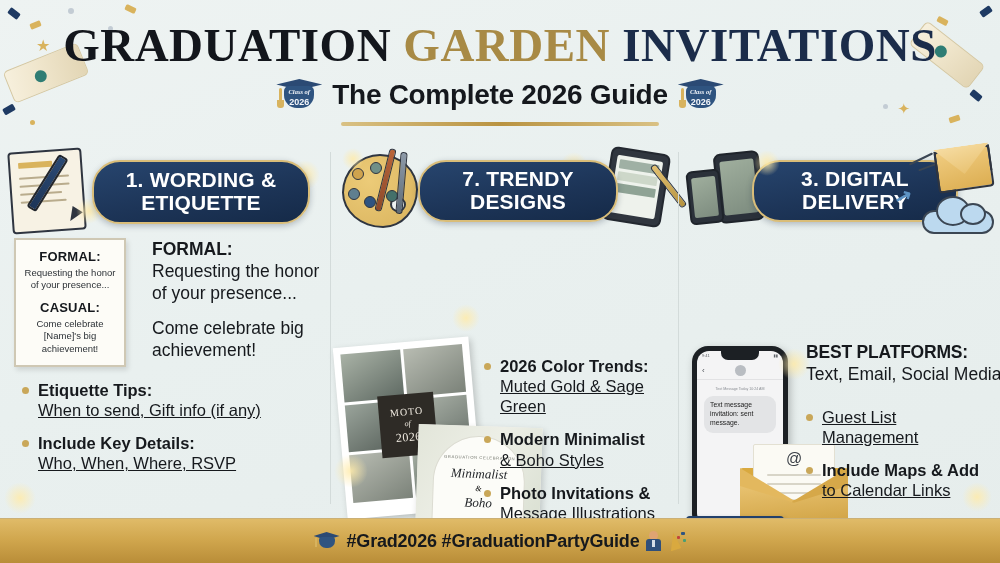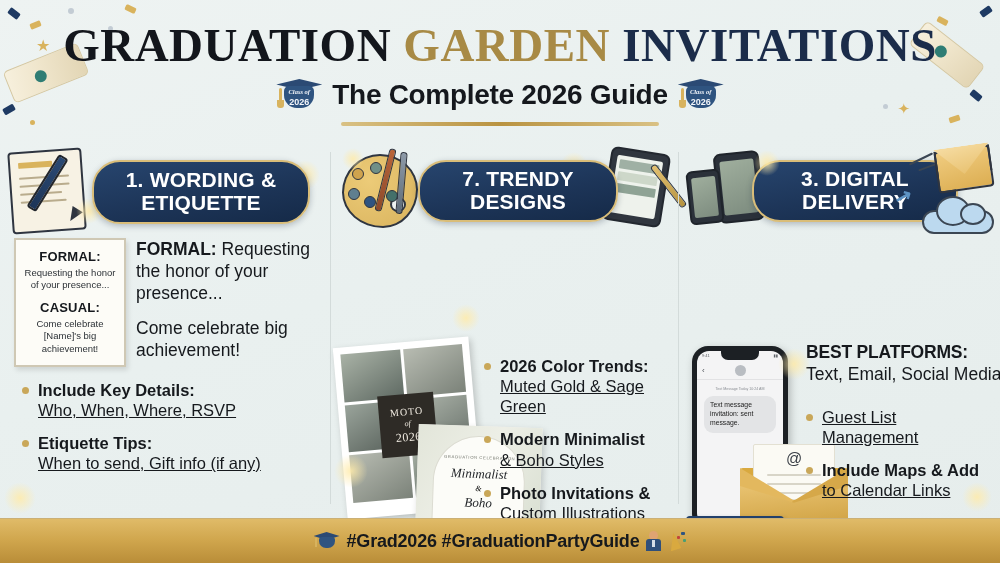--- a/index.html
+++ b/index.html
@@ -137,21 +137,21 @@
     position: absolute; left: 10px; top: 0;
     width: 112px; padding: 9px 7px 10px;
     background: #fdfcf7; border: 2px solid #cfc8b4;
     box-shadow: 2px 3px 5px rgba(0,0,0,.12);
     text-align: center;
   }
   .fc-card .h { font-size: 13px; font-weight: 700; color: #15181d; letter-spacing: .2px; }
   .fc-card .p { font-size: 9.5px; line-height: 1.28; color: #2c3136; margin: 3px 0 9px; }
   .fc-card .p:last-child { margin-bottom: 0; }
 
-  .col1-text { position: absolute; left: 132px; top: 0; right: 4px; }
+  .col1-text { position: absolute; left: 148px; top: 0; right: 4px; }
   .col1-bullets { position: absolute; left: 18px; top: 128px; right: 6px; }
 
   
   .photo-card {
     position: absolute; left: 6px; top: 104px; width: 136px; height: 172px;
     background: #fff; box-shadow: 2px 3px 7px rgba(0,0,0,.2);
     transform: rotate(-5deg); padding: 7px 7px 16px;
   }
   .pc-grid { display: grid; grid-template-columns: 1fr 1fr; grid-template-rows: 1fr 1fr 1fr; gap: 3px; height: 100%; }
   .ph { background: linear-gradient(160deg, #8d9790, #6f7a73); }
@@ -436,26 +436,26 @@
         <div class="p">Come celebrate [Name]'s big achievement!</div>
       </div>
 
       <div class="col1-text">
         <div class="lead"><span>FORMAL:</span><span class="reg"> Requesting the honor of your presence...</span></div>
         <div class="lead-2">Come celebrate big achievement!</div>
       </div>
 
       <ul class="bullets col1-bullets">
         <li>
+          <span class="b-title">Etiquette Tips:</span>
+          <span class="b-sub">When to send, Gift info (if any)</span>
+        </li>
+        <li>
           <span class="b-title">Include Key Details:</span>
           <span class="b-sub">Who, When, Where, RSVP</span>
-        </li>
-        <li>
-          <span class="b-title">Etiquette Tips:</span>
-          <span class="b-sub">When to send, Gift info (if any)</span>
         </li>
       </ul>
 
       <div class="sparkle" style="left:0px;top:244px;width:32px;height:32px;"></div>
     </div>
   </div>
 
   <div class="col col2">
     <div class="pill-row">
 
@@ -527,21 +527,21 @@
         <li>
           <span class="b-title">2026 Color Trends:</span>
           <span class="b-sub">Muted Gold &amp; Sage Green</span>
         </li>
         <li>
           <span class="b-title">Modern Minimalist</span>
           <span class="b-sub">&amp; Boho Styles</span>
         </li>
         <li>
           <span class="b-title">Photo Invitations &amp;</span>
-          <span class="b-sub">Custom Illustrations</span>
+          <span class="b-sub">Message Illustrations</span>
         </li>
         <li>
           <span class="b-title">Consistency with</span>
           <span class="b-sub">the Party Theme</span>
         </li>
       </ul>
 
       <div class="sparkle" style="left:118px;top:66px;width:28px;height:28px;"></div>
       <div class="sparkle" style="left:0px;top:216px;width:34px;height:34px;"></div>
     </div>

